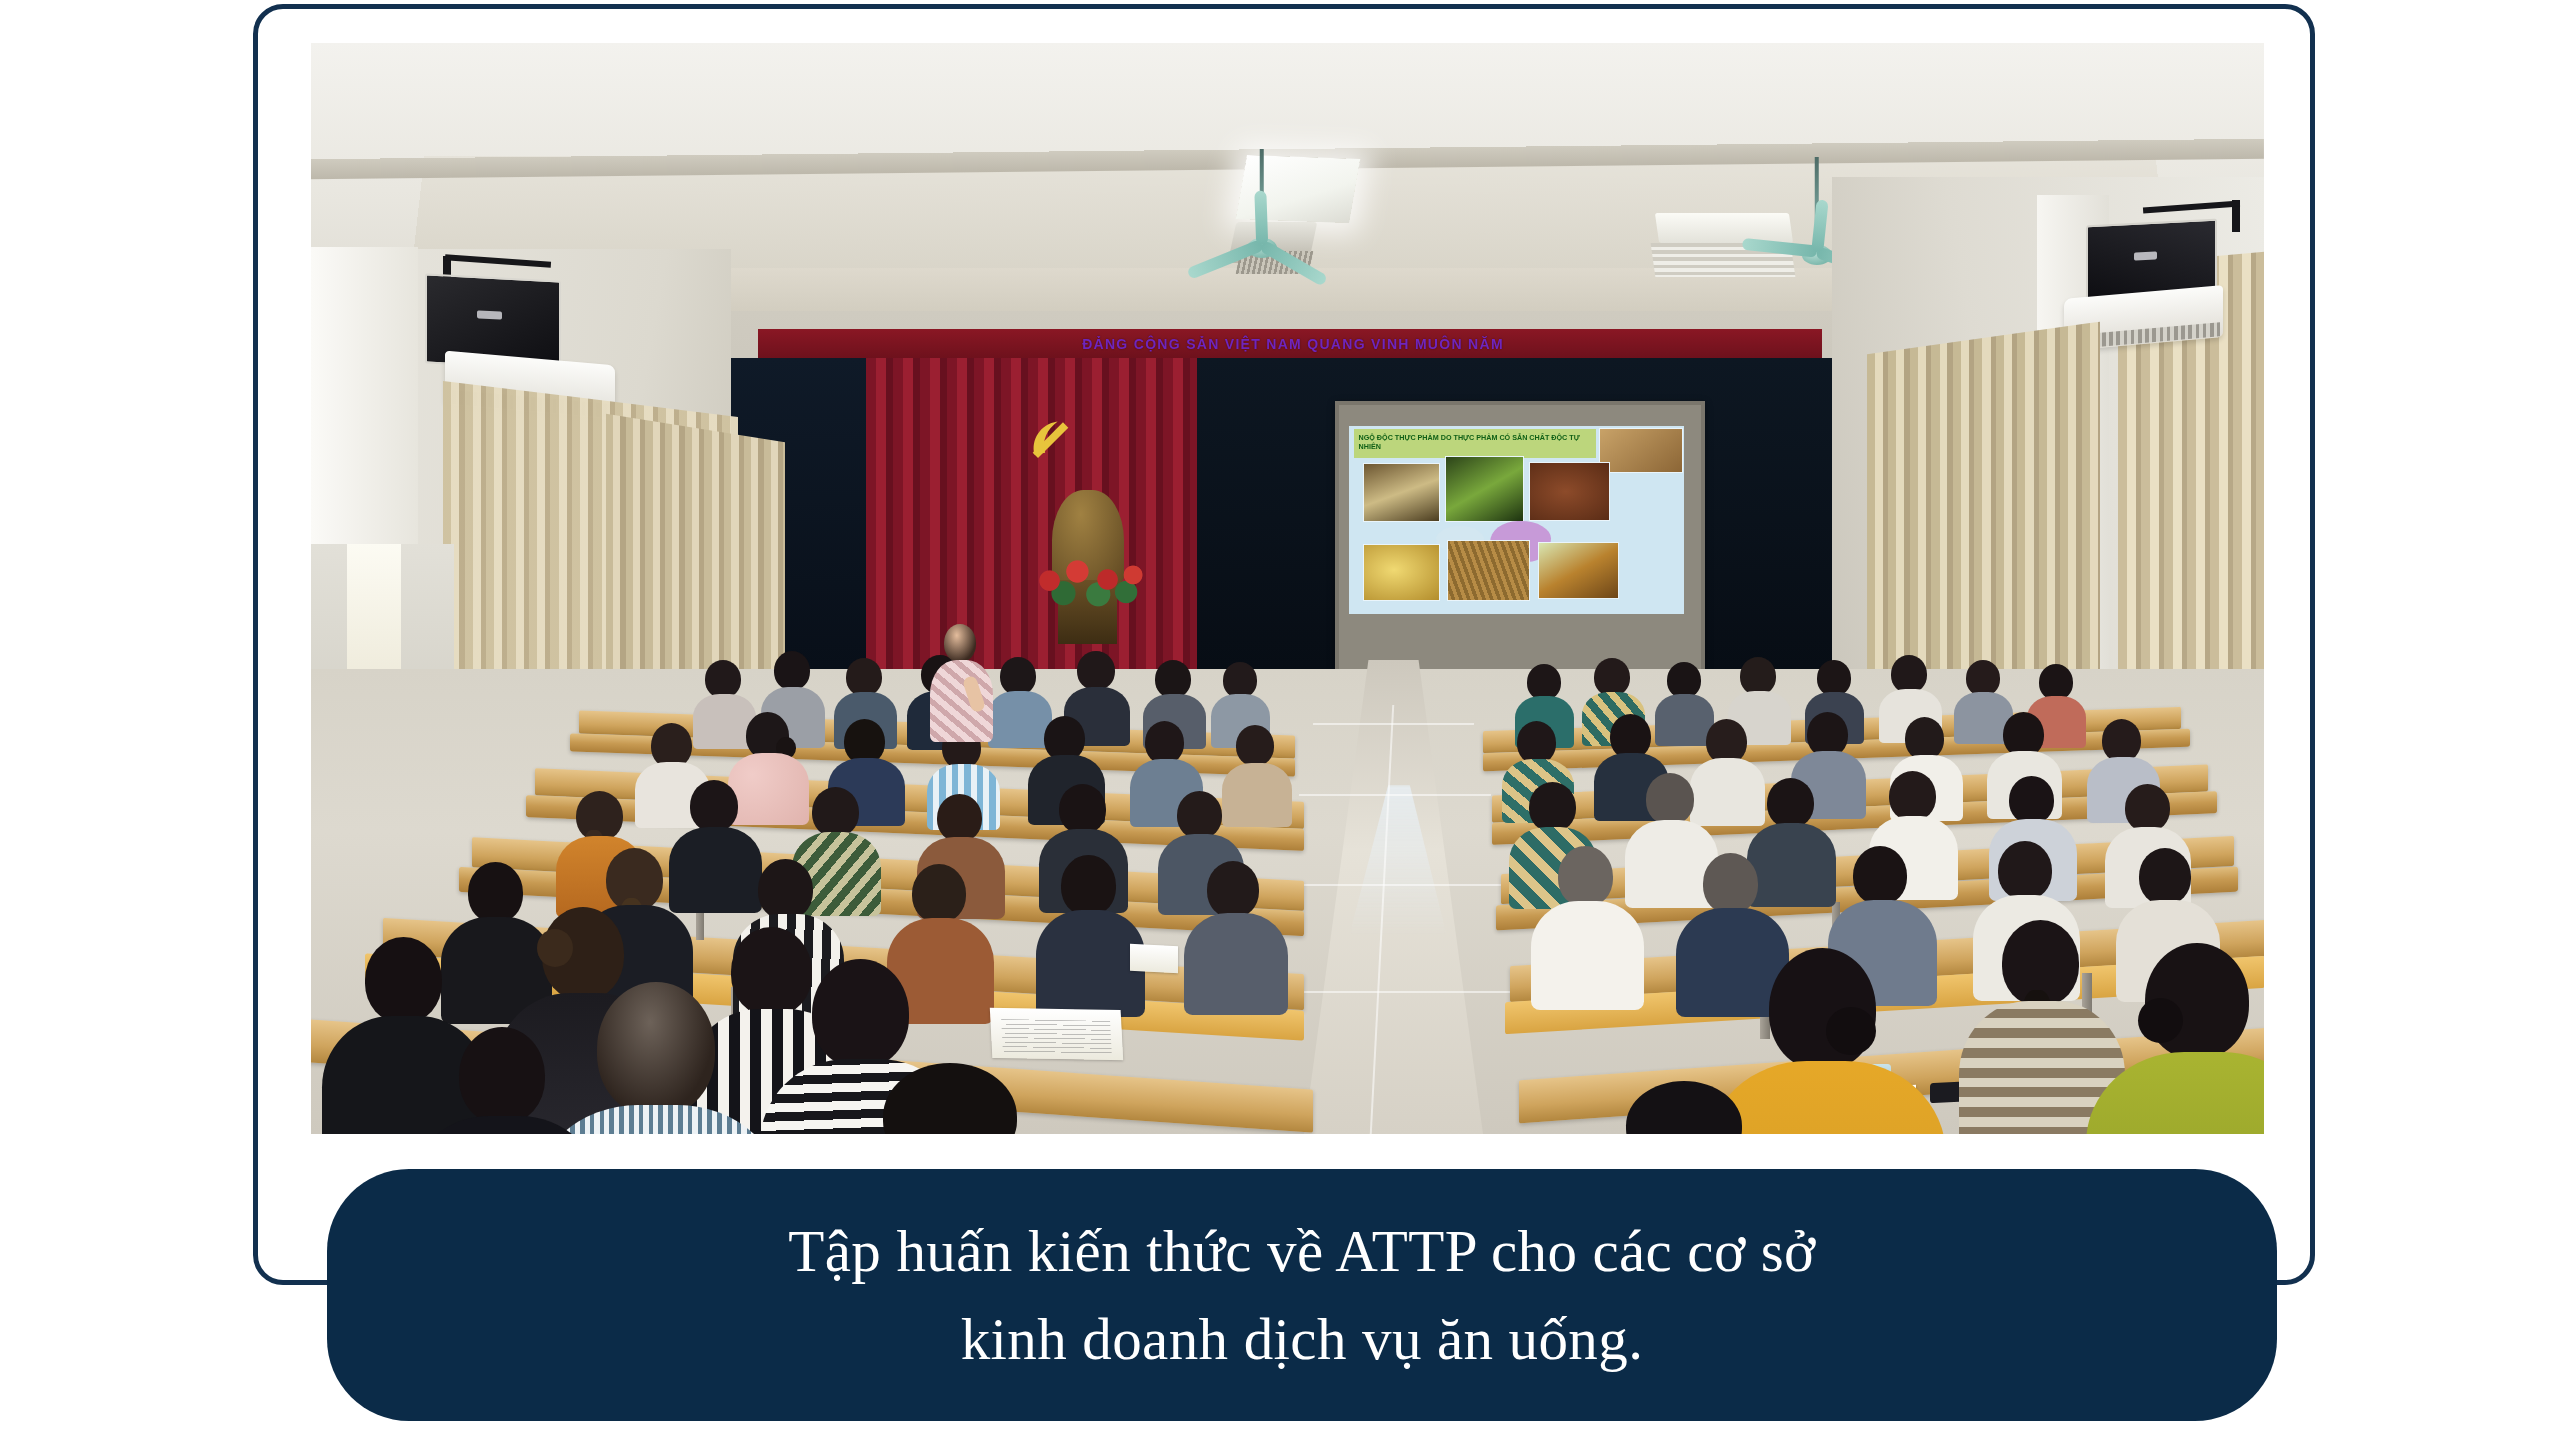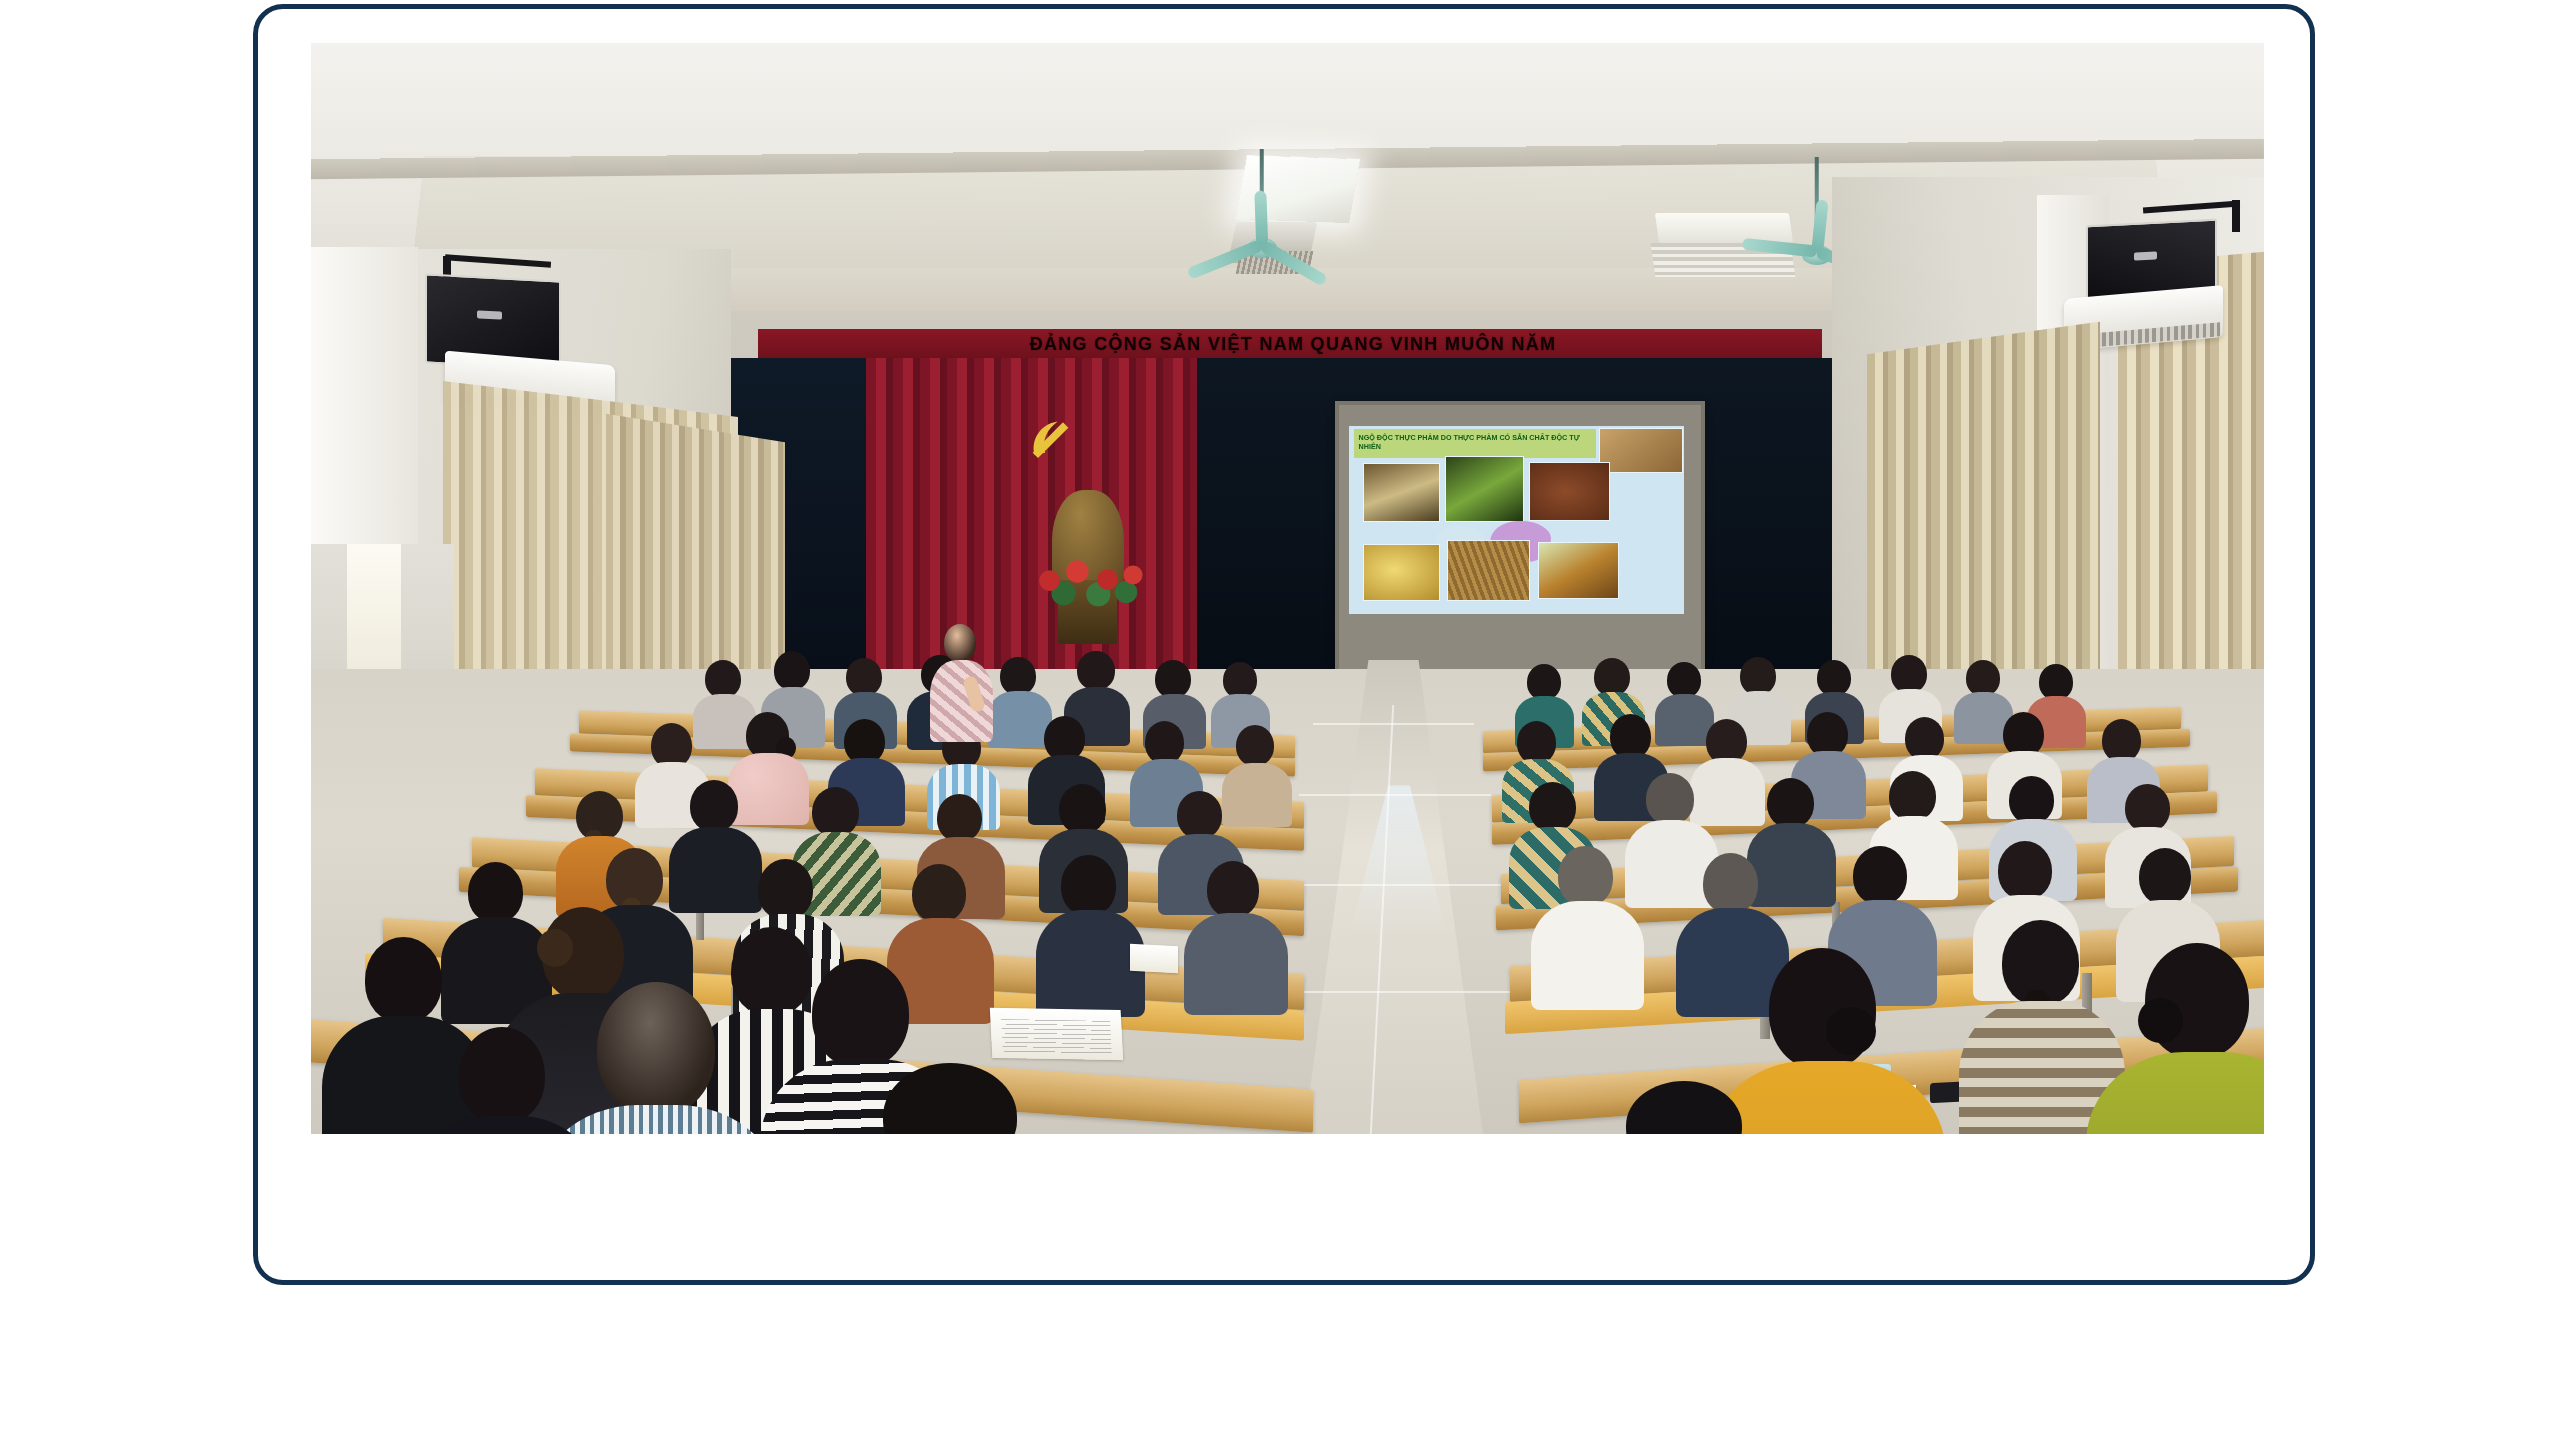--- a/index.html
+++ b/index.html
@@ -252,24 +252,24 @@
     left: 420px; top: 268px; width: 1109px; height: 447px;
     background: linear-gradient(180deg,#cfcbc0 0%, #b9b5aa 100%);
   }
   .banner-red {
     left: 447px; top: 286px; width: 1064px; height: 30px;
     background: linear-gradient(180deg,#8a1724,#6d111c);
   }
   .banner-text {
     position: absolute;
     left: 452px; top: 288px; width: 1060px; height: 27px;
-    color: #000000;
+    color: #6d28d9;
     font-family: "Liberation Sans", sans-serif;
     font-weight: 700;
-    font-size: 18px;
+    font-size: 14px;
     letter-spacing: 1.3px;
     white-space: nowrap;
     overflow: hidden;
     text-align: center;
     line-height: 27px;
     opacity: .85;
     text-shadow: 0 0 1.8px rgba(0,0,0,.5);
   }
   .stage-dark-l {
     left: 420px; top: 315px; width: 139px; height: 367px;
@@ -921,15 +921,19 @@
 
     <div class="person" style="left:572px;top:1020px">
       <div class="head" style="left:0;top:0;width:134px;height:107px;background:#14100f"></div>
     </div>
     <div class="person" style="left:1315px;top:1038px">
       <div class="head" style="left:0;top:0;width:116px;height:89px;background:#141114"></div>
     </div>
 
   </div>
 
+  <div id="caption-box">
+    <div class="caption-line">Tập huấn kiến thức về ATTP cho các cơ sở</div>
+    <div class="caption-line">kinh doanh dịch vụ ăn uống.</div>
+  </div>
 
 </div>
 
 
 </body></html>

